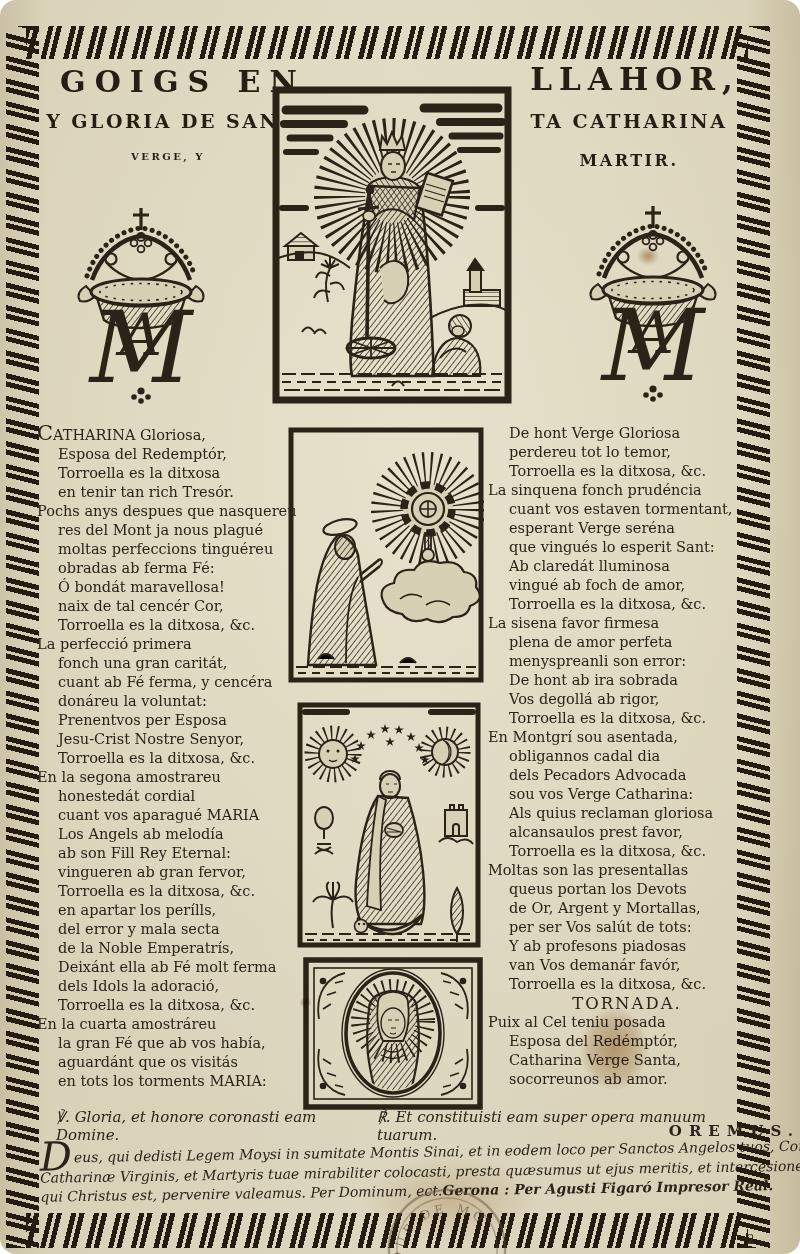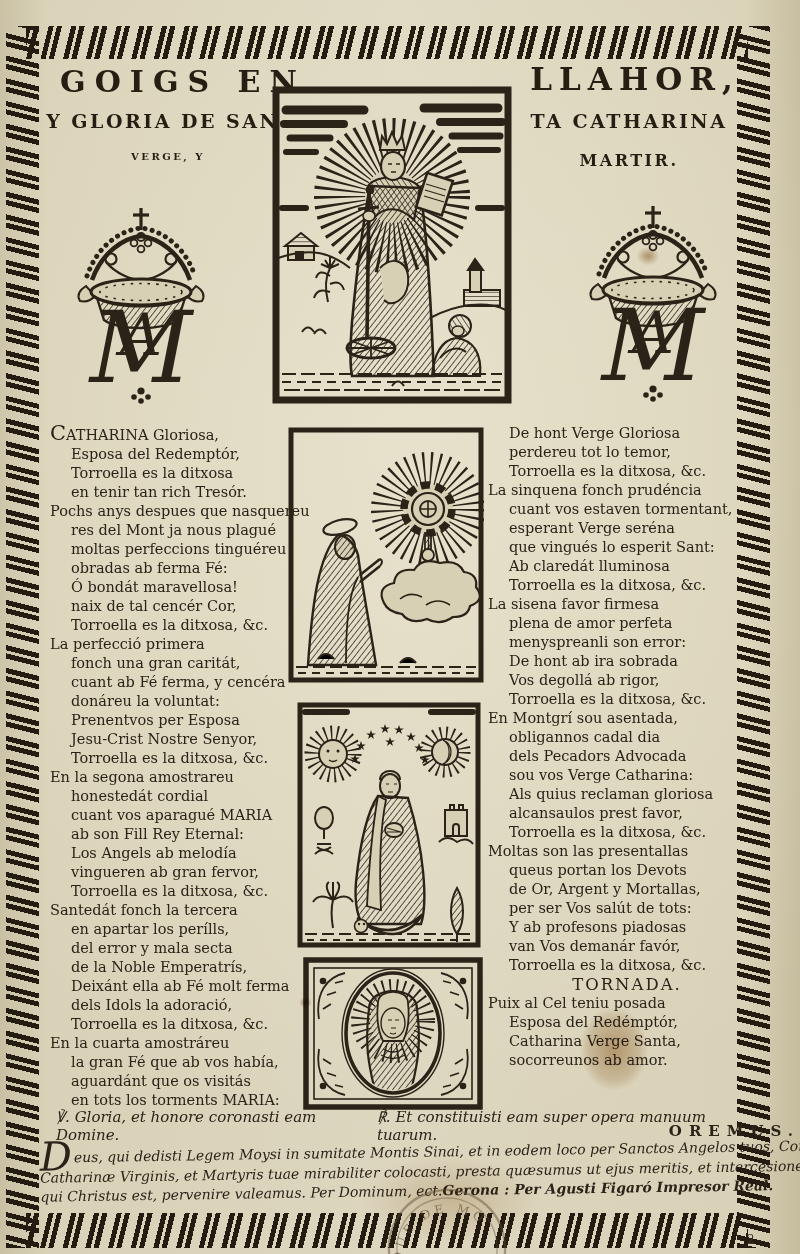--- a/index.html
+++ b/index.html
@@ -4,41 +4,42 @@
 <style>
   html,body{margin:0;padding:0;}
   .page{
     position:relative;width:800px;height:1254px;overflow:hidden;
     background:
       radial-gradient(120% 90% at 52% 36%, rgba(255,252,234,.30), rgba(255,252,234,0) 62%),
       linear-gradient(90deg,#c9c0a4 0%,#d9d2b8 6%,#ddd6bf 50%,#d9d2b8 93%,#c6bc9e 100%),
       #d8d0b5;
     font-family:"DejaVu Serif","Liberation Serif",serif;
     color:#2b2318;
+    border-radius:16px;
   }
   .abs{position:absolute;}
   
   .ribbon{position:absolute;background-color:transparent;}
   .rib-h{background:repeating-linear-gradient(104deg,#241c11 0 5px,rgba(0,0,0,0) 5px 8px,#241c11 8px 13px,rgba(0,0,0,0) 13px 22px);}
   .rib-v{background:repeating-linear-gradient(14deg,#241c11 0 5px,rgba(0,0,0,0) 5px 8px,#241c11 8px 13px,rgba(0,0,0,0) 13px 22px);}
   .b-top{left:26px;top:26px;width:722px;height:33px;}
   .b-bottom{left:26px;top:1213px;width:722px;height:35px;}
   .b-left{left:6px;top:26px;width:33px;height:1222px;}
   .b-right{left:737px;top:26px;width:33px;height:1222px;}
   
   .hdr{position:absolute;text-align:center;font-weight:bold;white-space:nowrap;color:#261e12;}
   .h1l{left:48px;top:64px;width:270px;font-size:30px;letter-spacing:9px;}
   .h1r{left:512px;top:61px;width:246px;font-size:31px;letter-spacing:7px;text-align:center;}
   .h2l{left:40px;top:110px;width:256px;font-size:19px;letter-spacing:2.5px;}
   .h2r{left:516px;top:110px;width:226px;font-size:19px;letter-spacing:2.5px;}
   .h3l{left:40px;top:151px;width:256px;font-size:10px;letter-spacing:2.5px;}
   .h3r{left:516px;top:151px;width:226px;font-size:16px;letter-spacing:2.5px;}
   
   .col{position:absolute;top:424px;font-size:14.5px;line-height:19px;white-space:nowrap;}
-  .col-left{left:37px;width:252px;margin-left:13px;}
+  .col-left{left:37px;width:252px;}
   .col-right{left:488px;width:278px;}
   .vline{padding-left:21px;}
   .vline.flush{padding-left:0;}
   .vline.centerline{padding-left:0;text-align:center;font-size:16.5px;letter-spacing:2px;}
   .vline.bigcap::first-letter{font-size:21px;}
   
   .versrow{position:absolute;left:56px;top:1106px;width:706px;display:flex;justify-content:space-between;
            font-style:italic;font-size:15px;}
   .oremus{position:absolute;left:0;top:1122px;width:800px;text-align:right;font-weight:bold;
           font-size:15px;letter-spacing:7px;}
@@ -235,25 +236,24 @@
       <div class="vline flush"><span>La perfecció primera</span></div>
       <div class="vline"><span>fonch una gran caritát,</span></div>
       <div class="vline"><span>cuant ab Fé ferma, y cencéra</span></div>
       <div class="vline"><span>donáreu la voluntat:</span></div>
       <div class="vline"><span>Prenentvos per Esposa</span></div>
       <div class="vline"><span>Jesu-Crist Nostre Senyor,</span></div>
       <div class="vline"><span>Torroella es la ditxosa, &amp;c.</span></div>
       <div class="vline flush"><span>En la segona amostrareu</span></div>
       <div class="vline"><span>honestedát cordial</span></div>
       <div class="vline"><span>cuant vos aparagué MARIA</span></div>
+      <div class="vline"><span>Los Angels ab melodía</span></div>
       <div class="vline"><span>ab son Fill Rey Eternal:</span></div>
-      <div class="vline"><span>Los Angels ab melodía</span></div>
       <div class="vline"><span>vingueren ab gran fervor,</span></div>
       <div class="vline"><span>Torroella es la ditxosa, &amp;c.</span></div>
-      <div class="vline flush"><span>Santedát fonch la tercera</span></div>
       <div class="vline"><span>en apartar los perílls,</span></div>
       <div class="vline"><span>del error y mala secta</span></div>
       <div class="vline"><span>de la Noble Emperatrís,</span></div>
       <div class="vline"><span>Deixánt ella ab Fé molt ferma</span></div>
       <div class="vline"><span>dels Idols la adoració,</span></div>
       <div class="vline"><span>Torroella es la ditxosa, &amp;c.</span></div>
       <div class="vline flush"><span>En la cuarta amostráreu</span></div>
       <div class="vline"><span>la gran Fé que ab vos había,</span></div>
       <div class="vline"><span>aguardánt que os visitás</span></div>
       <div class="vline"><span>en tots los torments MARIA:</span></div>
@@ -261,20 +261,21 @@
   <div class="col col-right">
 
   <div class="vline"><span>De hont Verge Gloriosa</span></div>
       <div class="vline"><span>perdereu tot lo temor,</span></div>
       <div class="vline"><span>Torroella es la ditxosa, &amp;c.</span></div>
       <div class="vline flush"><span>La sinquena fonch prudéncia</span></div>
       <div class="vline"><span>cuant vos estaven tormentant,</span></div>
       <div class="vline"><span>esperant Verge seréna</span></div>
       <div class="vline"><span>que vingués lo esperit Sant:</span></div>
       <div class="vline"><span>Ab claredát lluminosa</span></div>
+      <div class="vline"><span>vingué ab foch de amor,</span></div>
       <div class="vline"><span>Torroella es la ditxosa, &amp;c.</span></div>
       <div class="vline flush"><span>La sisena favor firmesa</span></div>
       <div class="vline"><span>plena de amor perfeta</span></div>
       <div class="vline"><span>menyspreanli son error:</span></div>
       <div class="vline"><span>De hont ab ira sobrada</span></div>
       <div class="vline"><span>Vos degollá ab rigor,</span></div>
       <div class="vline"><span>Torroella es la ditxosa, &amp;c.</span></div>
       <div class="vline flush"><span>En Montgrí sou asentada,</span></div>
       <div class="vline"><span>obligannos cadal dia</span></div>
       <div class="vline"><span>dels Pecadors Advocada</span></div>

